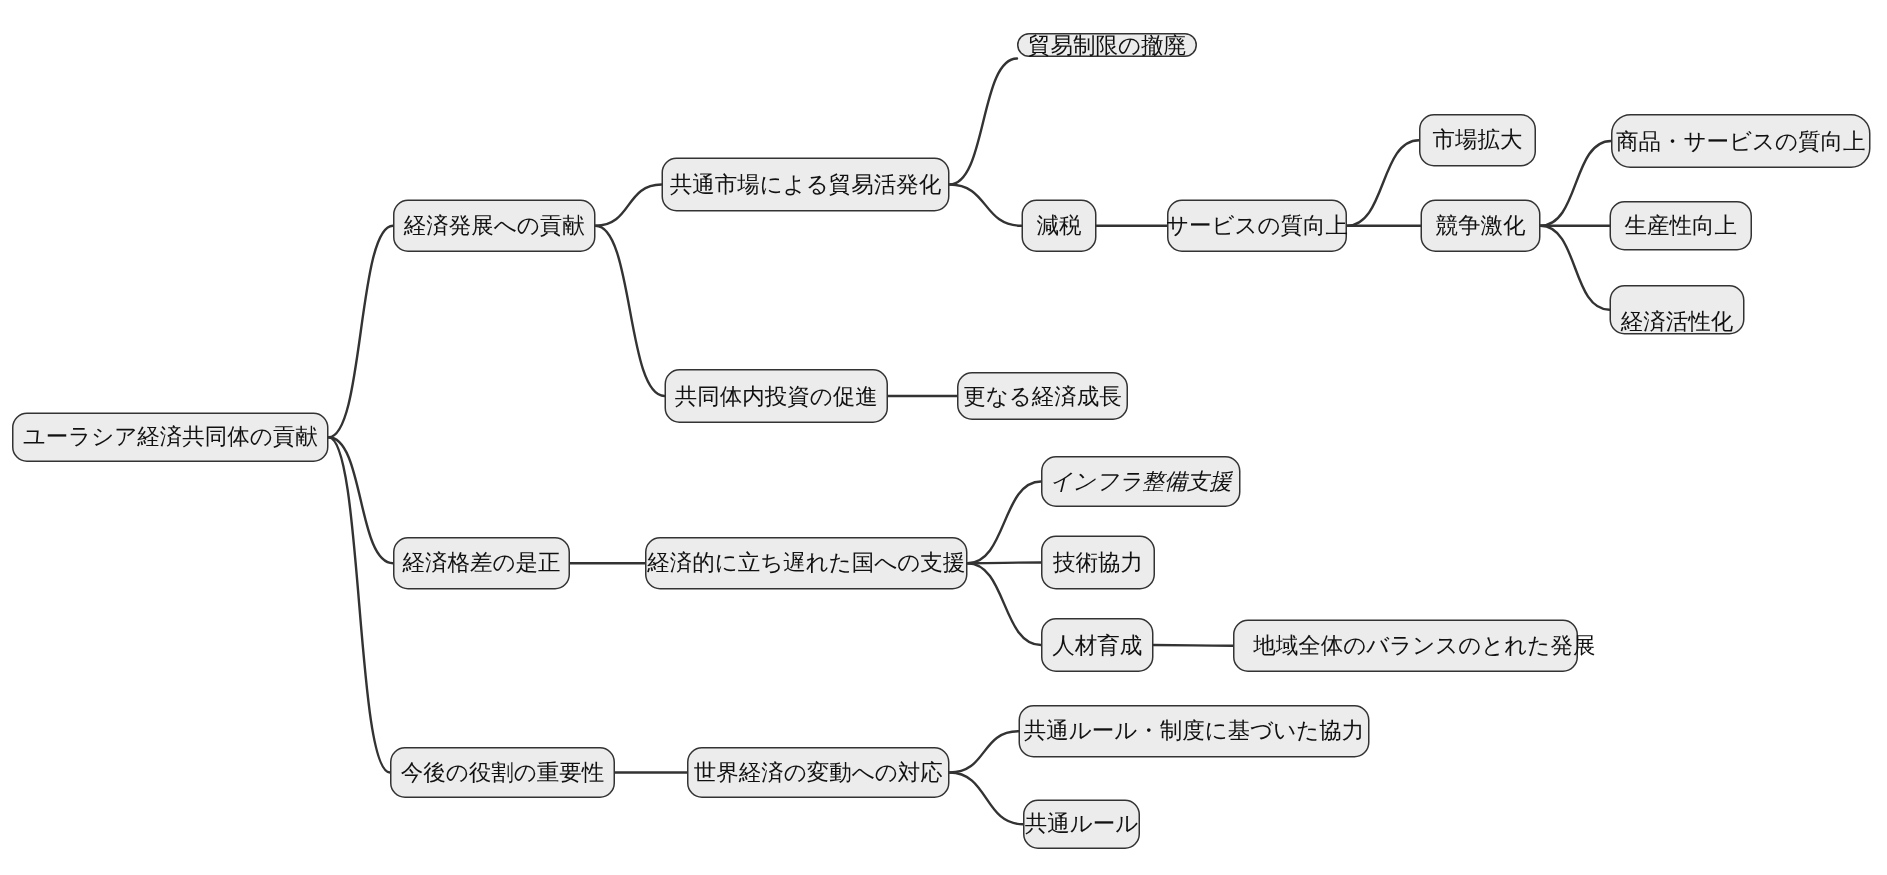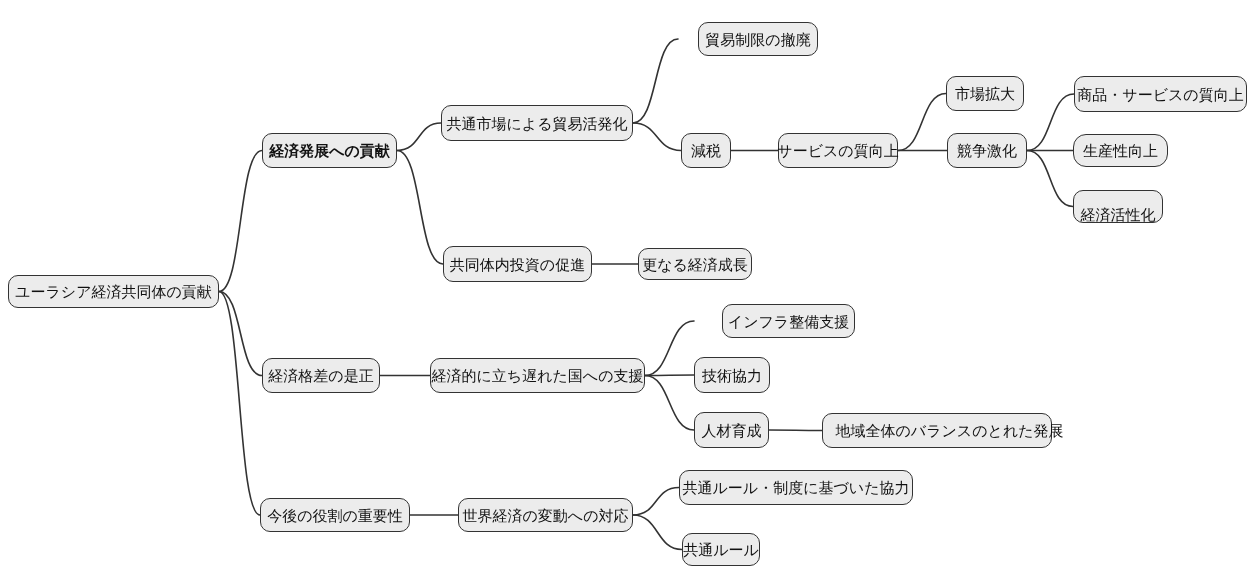--- a/index.html
+++ b/index.html
@@ -81,63 +81,63 @@
       <path d="M 645 375.5 C 671 375.5, 668 430, 694 430"></path>
       <path d="M 769 430 C 795 430, 796 430.5, 822 430.5"></path>
       <path d="M 410 515 C 436 515, 432 515, 458 515"></path>
       <path d="M 633 515 C 658.3 515, 653.7 487.5, 679 487.5"></path>
       <path d="M 633 515 C 659 515, 656 549.5, 682 549.5"></path>
     </svg>
   <div class="nodes">
       <div class="node" style="left: 8px; top: 275px; width: 211px; height: 33px;">
         <span>ユーラシア経済共同体の貢献</span>
       </div>
-      <div class="node" style="left: 262px; top: 133px; width: 135px; height: 35px; font-weight: bold;">
+      <div class="node" style="left: 262px; top: 133px; width: 135px; height: 35px;">
         <span>経済発展への貢献</span>
       </div>
       <div class="node" style="left: 441px; top: 105px; width: 192px; height: 36px;">
         <span>共通市場による貿易活発化</span>
       </div>
-      <div class="node" style="left: 698px; top: 22px; width: 120px; height: 34px; text-align: center;">
+      <div class="node" style="left: 678px; top: 22px; width: 120px; height: 16px; text-align: center;">
         <span>貿易制限の撤廃</span>
       </div>
       <div class="node" style="left: 681px; top: 133px; width: 50px; height: 35px;">
         <span>減税</span>
       </div>
       <div class="node" style="left: 778px; top: 133px; width: 120px; height: 35px;">
         <span>サービスの質向上</span>
       </div>
       <div class="node" style="left: 946px; top: 76px; width: 78px; height: 35px;">
         <span>市場拡大</span>
       </div>
       <div class="node" style="left: 947px; top: 133px; width: 80px; height: 35px;">
         <span>競争激化</span>
       </div>
-      <div class="node" style="left: 1074px; top: 76px; width: 173px; height: 36px;">
+      <div class="node" style="left: 1074px; top: 76px; width: 173px; height: 36px; border-radius: 13px;">
         <span>商品・サービスの質向上</span>
       </div>
-      <div class="node" style="left: 1073px; top: 134px; width: 95px; height: 33px; border-radius: 13px;">
+      <div class="node" style="left: 1073px; top: 134px; width: 95px; height: 33px;">
         <span>生産性向上</span>
       </div>
       <div class="node" style="left: 1073px; top: 190px; width: 90px; height: 33px; align-items: flex-end;">
         <span>経済活性化</span>
       </div>
       <div class="node" style="left: 443px; top: 246px; width: 149px; height: 36px;">
         <span>共同体内投資の促進</span>
       </div>
       <div class="node" style="left: 638px; top: 248px; width: 114px; height: 32px;">
         <span>更なる経済成長</span>
       </div>
       <div class="node" style="left: 430px; top: 358px; width: 215px; height: 35px;">
         <span>経済的に立ち遅れた国への支援</span>
       </div>
       <div class="node" style="left: 262px; top: 358px; width: 118px; height: 35px;">
         <span>経済格差の是正</span>
       </div>
-      <div class="node" style="left: 722px; top: 304px; width: 133px; height: 34px;">
+      <div class="node" style="left: 694px; top: 304px; width: 133px; height: 34px; font-style: italic;">
         <span>インフラ整備支援</span>
       </div>
       <div class="node" style="left: 694px; top: 357px; width: 76px; height: 36px;">
         <span>技術協力</span>
       </div>
       <div class="node" style="left: 694px; top: 412px; width: 75px; height: 36px;">
         <span>人材育成</span>
       </div>
       <div class="node" style="left: 822px; top: 413px; width: 230px; height: 35px; padding-left: 25px;">
         <span>地域全体のバランスのとれた発展</span>

